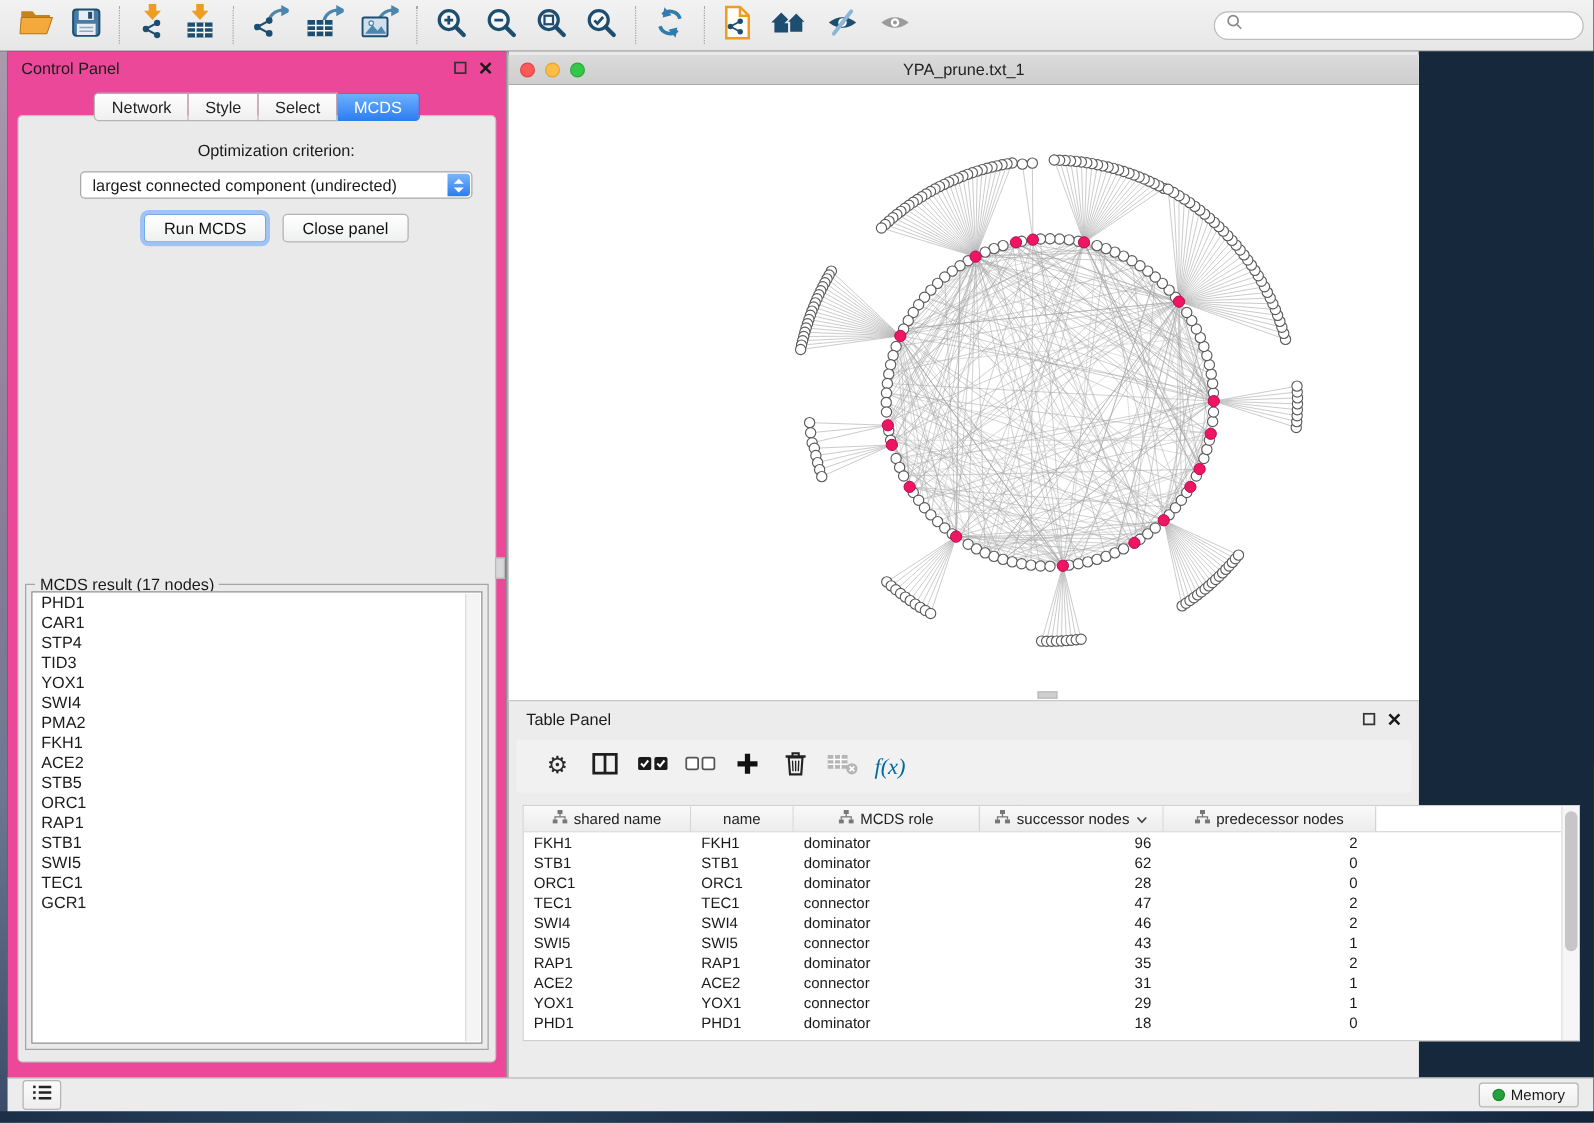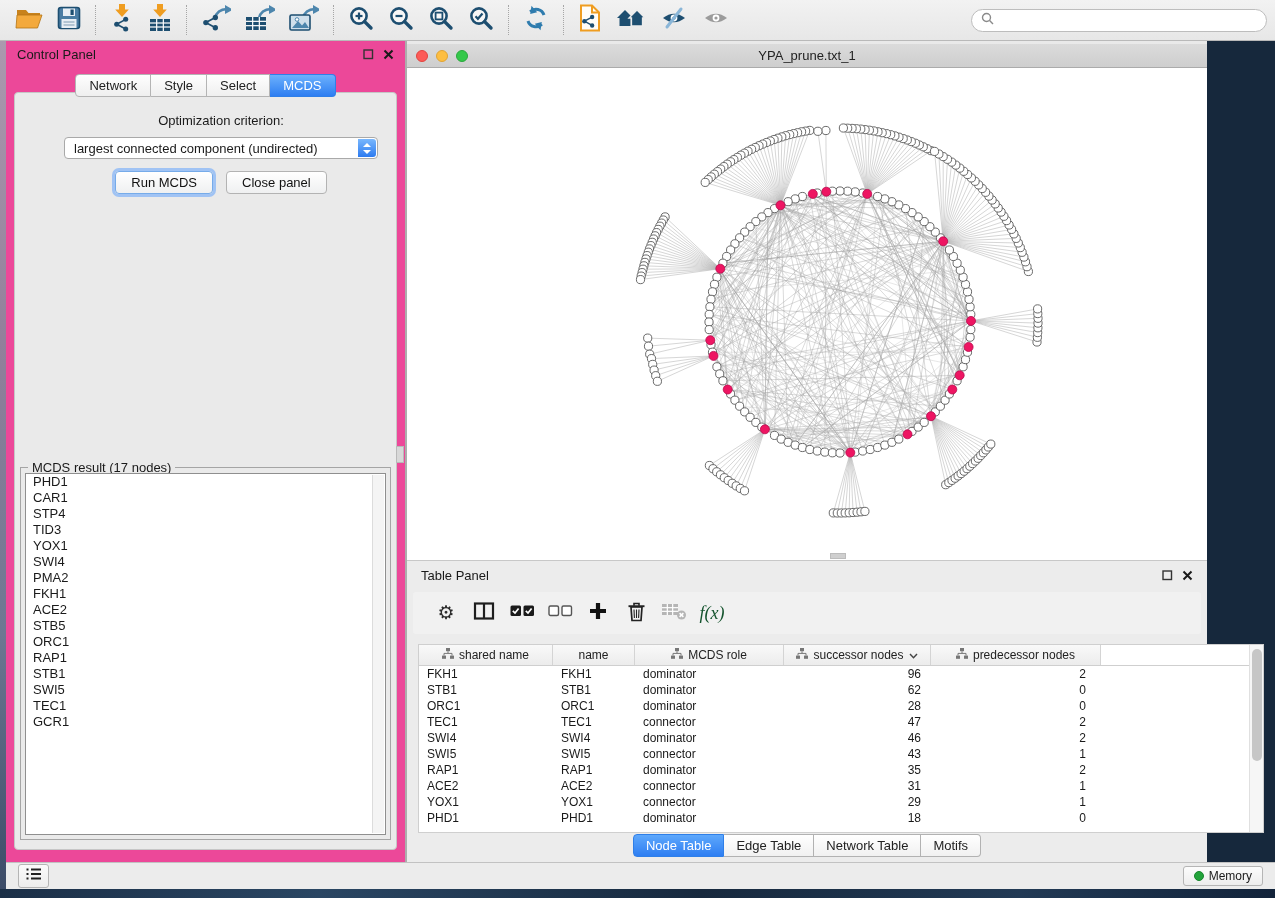--- a/index.html
+++ b/index.html
@@ -47,39 +47,39 @@
   .btn.focus{box-shadow:0 0 0 3px rgba(110,168,250,.6);border-color:#76abe9;}
   .result-frame{position:absolute;left:14px;top:426px;width:369px;height:371px;border:1px solid #a5a5a5;}
   .result-legend{position:absolute;top:-8px;left:7px;background:#eaeaea;padding:0 4px;font-size:13px;}
   .result-list{position:absolute;left:4px;right:4px;top:5px;bottom:4px;background:#fff;border:1px solid #8f8f8f;overflow:hidden;}
   .result-scroll{position:absolute;top:1px;bottom:1px;right:1px;width:11px;background:#f4f4f4;border-left:1px solid #dcdcdc;}
   .result-item{font-size:13px;line-height:16px;padding-left:7px;}
   .result-item:first-child{padding-top:3px;}
   
   .v-splitter{position:absolute;left:405px;top:41px;width:2px;height:821px;background:#adadad;}
   .v-grip{position:absolute;left:396px;top:446px;width:8px;height:17px;background:#d8d8d8;border:1px solid #b9b9b9;box-sizing:border-box;}
-  .right-region{position:absolute;left:407px;top:41px;width:800px;height:821px;background:#e9e9e9;}
+  .right-region{position:absolute;left:407px;top:41px;width:728px;height:821px;background:#e9e9e9;}
   .net-window{position:absolute;left:0;top:3px;right:0;height:517px;background:#fff;}
   .net-titlebar{height:23px;background:linear-gradient(#dbdbdb,#cecece);border-bottom:1px solid #ababab;
                 position:relative;display:flex;align-items:center;justify-content:center;font-size:13px;color:#222;}
   .traffic{position:absolute;left:9px;top:6px;display:flex;gap:8px;}
   .tl{width:12px;height:12px;border-radius:50%;box-sizing:border-box;}
   .tl-red{background:#fc5b57;border:1px solid #e2443f;}
   .tl-yellow{background:#fdbe41;border:1px solid #e0a434;}
   .tl-green{background:#34c84a;border:1px solid #2aa83d;}
   .net-canvas{position:absolute;left:0;top:24px;right:0;bottom:0;background:#fff;border-bottom:1px solid #b3b3b3;}
   .h-grip{position:absolute;left:423px;top:512px;width:16px;height:6px;background:#cfcfcf;border:1px solid #bcbcbc;box-sizing:border-box;}
   
   .table-panel{position:absolute;left:0;top:519px;right:0;bottom:0;background:#ececec;border-top:1px solid #c8c8c8;box-sizing:border-box;}
   .tp-titlebar{height:29px;display:flex;align-items:center;padding:0 14px;font-size:13px;}
   .tp-toolbar{margin:2px 6px 0 6px;height:42px;background:#f1f1f1;border-radius:3px;
               display:flex;align-items:center;padding-left:14px;}
   .tp-tool{width:38px;display:flex;justify-content:center;align-items:center;}
   .glyph-gear{font-size:19px;line-height:19px;color:#2b2b2b;}
-  .fx{font-family:"Liberation Serif",serif;font-style:italic;font-size:18px;color:#14532d;}
+  .fx{font-family:"Liberation Serif",serif;font-style:italic;font-size:18px;color:#0369a1;}
   .tp-table{position:absolute;left:11px;top:83px;width:846px;height:189px;background:#fff;
             border:1px solid #cfcfcf;box-sizing:border-box;overflow:hidden;}
   .tp-hrow{display:flex;height:20px;border-bottom:1px solid #cfcfcf;background:#fff;}
   .th{display:flex;align-items:center;justify-content:center;gap:5px;font-size:12px;color:#222;
       border-right:1px solid #d4d4d4;box-sizing:border-box;background:linear-gradient(#f9f9f9,#ececec);}
   .tr{display:flex;height:16px;align-items:center;font-size:12px;background:#fff;}
   .td{box-sizing:border-box;padding-left:8px;overflow:hidden;white-space:nowrap;}
   .td.num{text-align:right;padding-left:0;padding-right:10px;}
   .td.num2{padding-right:15px;}
   .tp-scroll{position:absolute;top:0;bottom:0;right:0;width:13px;background:#f6f6f6;border-left:1px solid #e0e0e0;}
@@ -1322,26 +1322,20 @@
               <div class="td" style="width: 82px;">PHD1</div>
               <div class="td" style="width: 149px;">dominator</div>
               <div class="td num" style="width: 147px;">18</div>
               <div class="td num num2" style="width: 170px;">0</div>
             </div>
           </div>
         <div class="tp-scroll">
             <div class="tp-thumb"></div>
           </div>
       </div>
-      <div class="tp-tabs" id="tp-tabs">
-          <div class="tp-tab active">Node Table</div>
-          <div class="tp-tab">Edge Table</div>
-          <div class="tp-tab">Network Table</div>
-          <div class="tp-tab">Motifs</div>
-        </div>
     </div>
   </div>
 
   <div class="status-bar">
     <div class="sb-list-btn">
       <span>
         <svg width="16" height="14" viewBox="0 0 16 14">
             <g stroke="#222" stroke-width="2">
               <line x1="5" y1="2.5" x2="15" y2="2.5"></line>
               <line x1="5" y1="7" x2="15" y2="7"></line>

